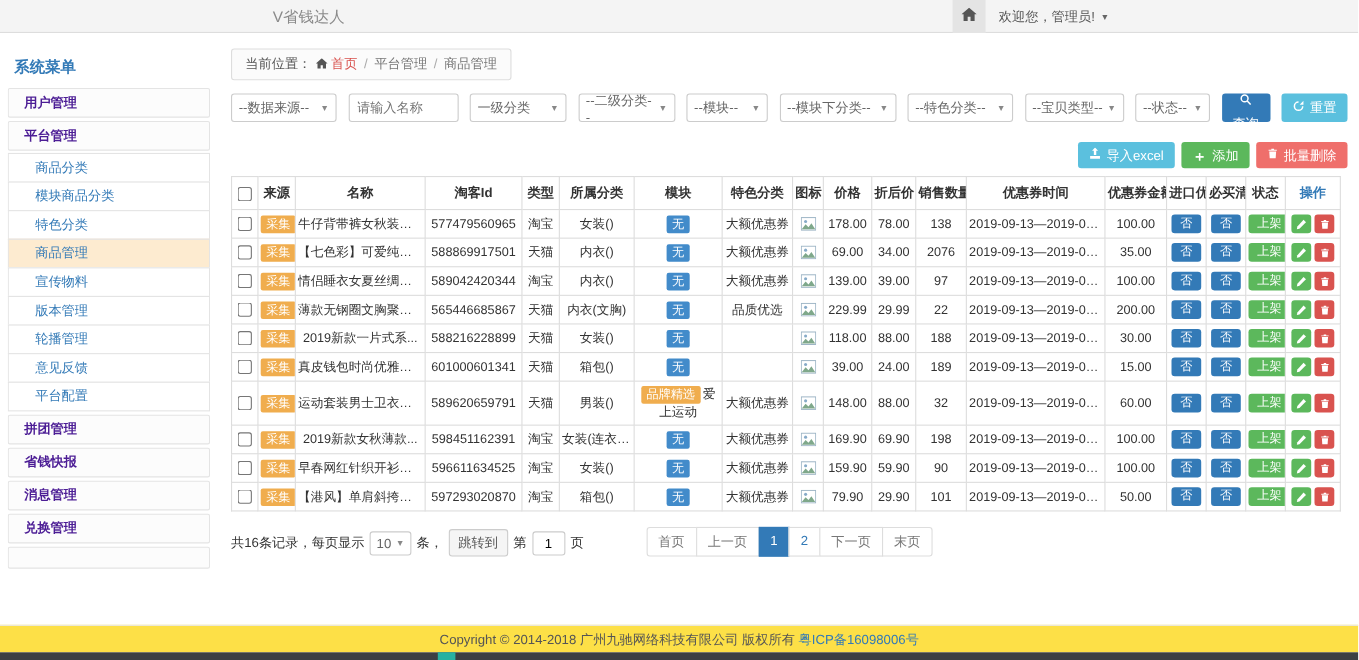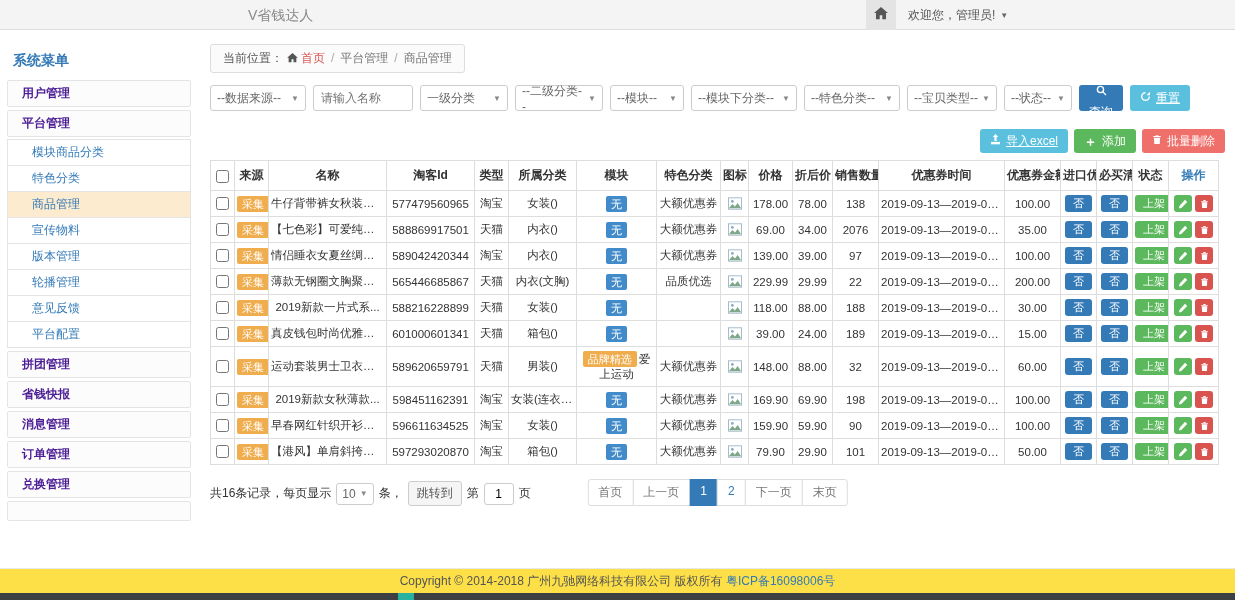--- a/index.html
+++ b/index.html
@@ -26,28 +26,28 @@
 
   
   .main { position:absolute; left:210px; top:44px; width:1015px; }
   .breadcrumb { display:inline-flex; align-items:center; border:1px solid #ddd; border-radius:3px; background:#fbfbfb; padding:5px 12px; color:#555; }
   .breadcrumb .loc { margin-right:4px; }
   .breadcrumb .home-link { color:#d9534f; cursor:pointer; display:inline-flex; align-items:center; gap:3px; }
   .crumb { color:#777; cursor:pointer; }
   .crumb::before { content:"/"; color:#aaa; margin:0 6px; cursor:default; }
 
   
-  .filters { margin-top:12px; display:flex; align-items:center; gap:7px; }
+  .filters { margin-top:12px; display:flex; align-items:center; gap:7px;justify-content:space-between; }
   #filter-fields { display:contents; }
   .select-box { display:inline-flex; align-items:center; justify-content:space-between; height:26px; border:1px solid #ccc; border-radius:3px; background:#fff; color:#666; padding:0 6px; cursor:pointer; }
   .select-box .caret { font-size:8px; color:#888; margin-left:4px; }
   .text-input { height:26px; border:1px solid #ccc; border-radius:3px; padding:0 7px; font-size:12px; color:#333; font-family:inherit; }
   .btn { display:inline-flex; align-items:center; gap:5px; height:26px; padding:0 10px; border:none; border-radius:3px; color:#fff; font-size:12px; cursor:pointer; font-family:inherit; }
   .btn-blue { background:#337ab7;flex-direction:column; }
-  .btn-cyan { background:#5bc0de;text-decoration:underline; }
+  .btn-cyan { background:#5bc0de; }
   .btn-green { background:#5cb85c; }
   .btn-salmon { background:#ef6f6b; }
   .btn .plus { font-weight:bold; font-size:13px; line-height:1; }
 
   
   .actions-row { margin-top:18px; display:flex; justify-content:flex-end; gap:6px; }
   .actions-row .btn { height:24px; }
 
   
   table.grid { margin-top:7px; width:1008px; border-collapse:collapse; table-layout:fixed; }
@@ -109,33 +109,33 @@
       </div>
     </div>
   </div>
 
   <div class="sidebar">
     <div class="sidebar-title">系统菜单</div>
     <div>
         <div class="menu-item top">用户管理</div>
         <div class="menu-item top">平台管理</div>
         <div style="margin-bottom: 3px;">
+          <div class="menu-item sub">商品分类</div>
           <div class="menu-item sub">模块商品分类</div>
           <div class="menu-item sub">特色分类</div>
           <div class="menu-item sub active">商品管理</div>
           <div class="menu-item sub">宣传物料</div>
           <div class="menu-item sub">版本管理</div>
           <div class="menu-item sub">轮播管理</div>
           <div class="menu-item sub">意见反馈</div>
           <div class="menu-item sub">平台配置</div>
         </div>
         <div class="menu-item top">拼团管理</div>
         <div class="menu-item top">省钱快报</div>
         <div class="menu-item top">消息管理</div>
-        <div class="menu-item top">订单管理</div>
         <div class="menu-item top">兑换管理</div>
         <div class="menu-item top partial"></div>
       </div>
   </div>
 
   <div class="main">
 
     <div class="breadcrumb">
       <span class="loc">当前位置：</span>
       <span class="home-link">

